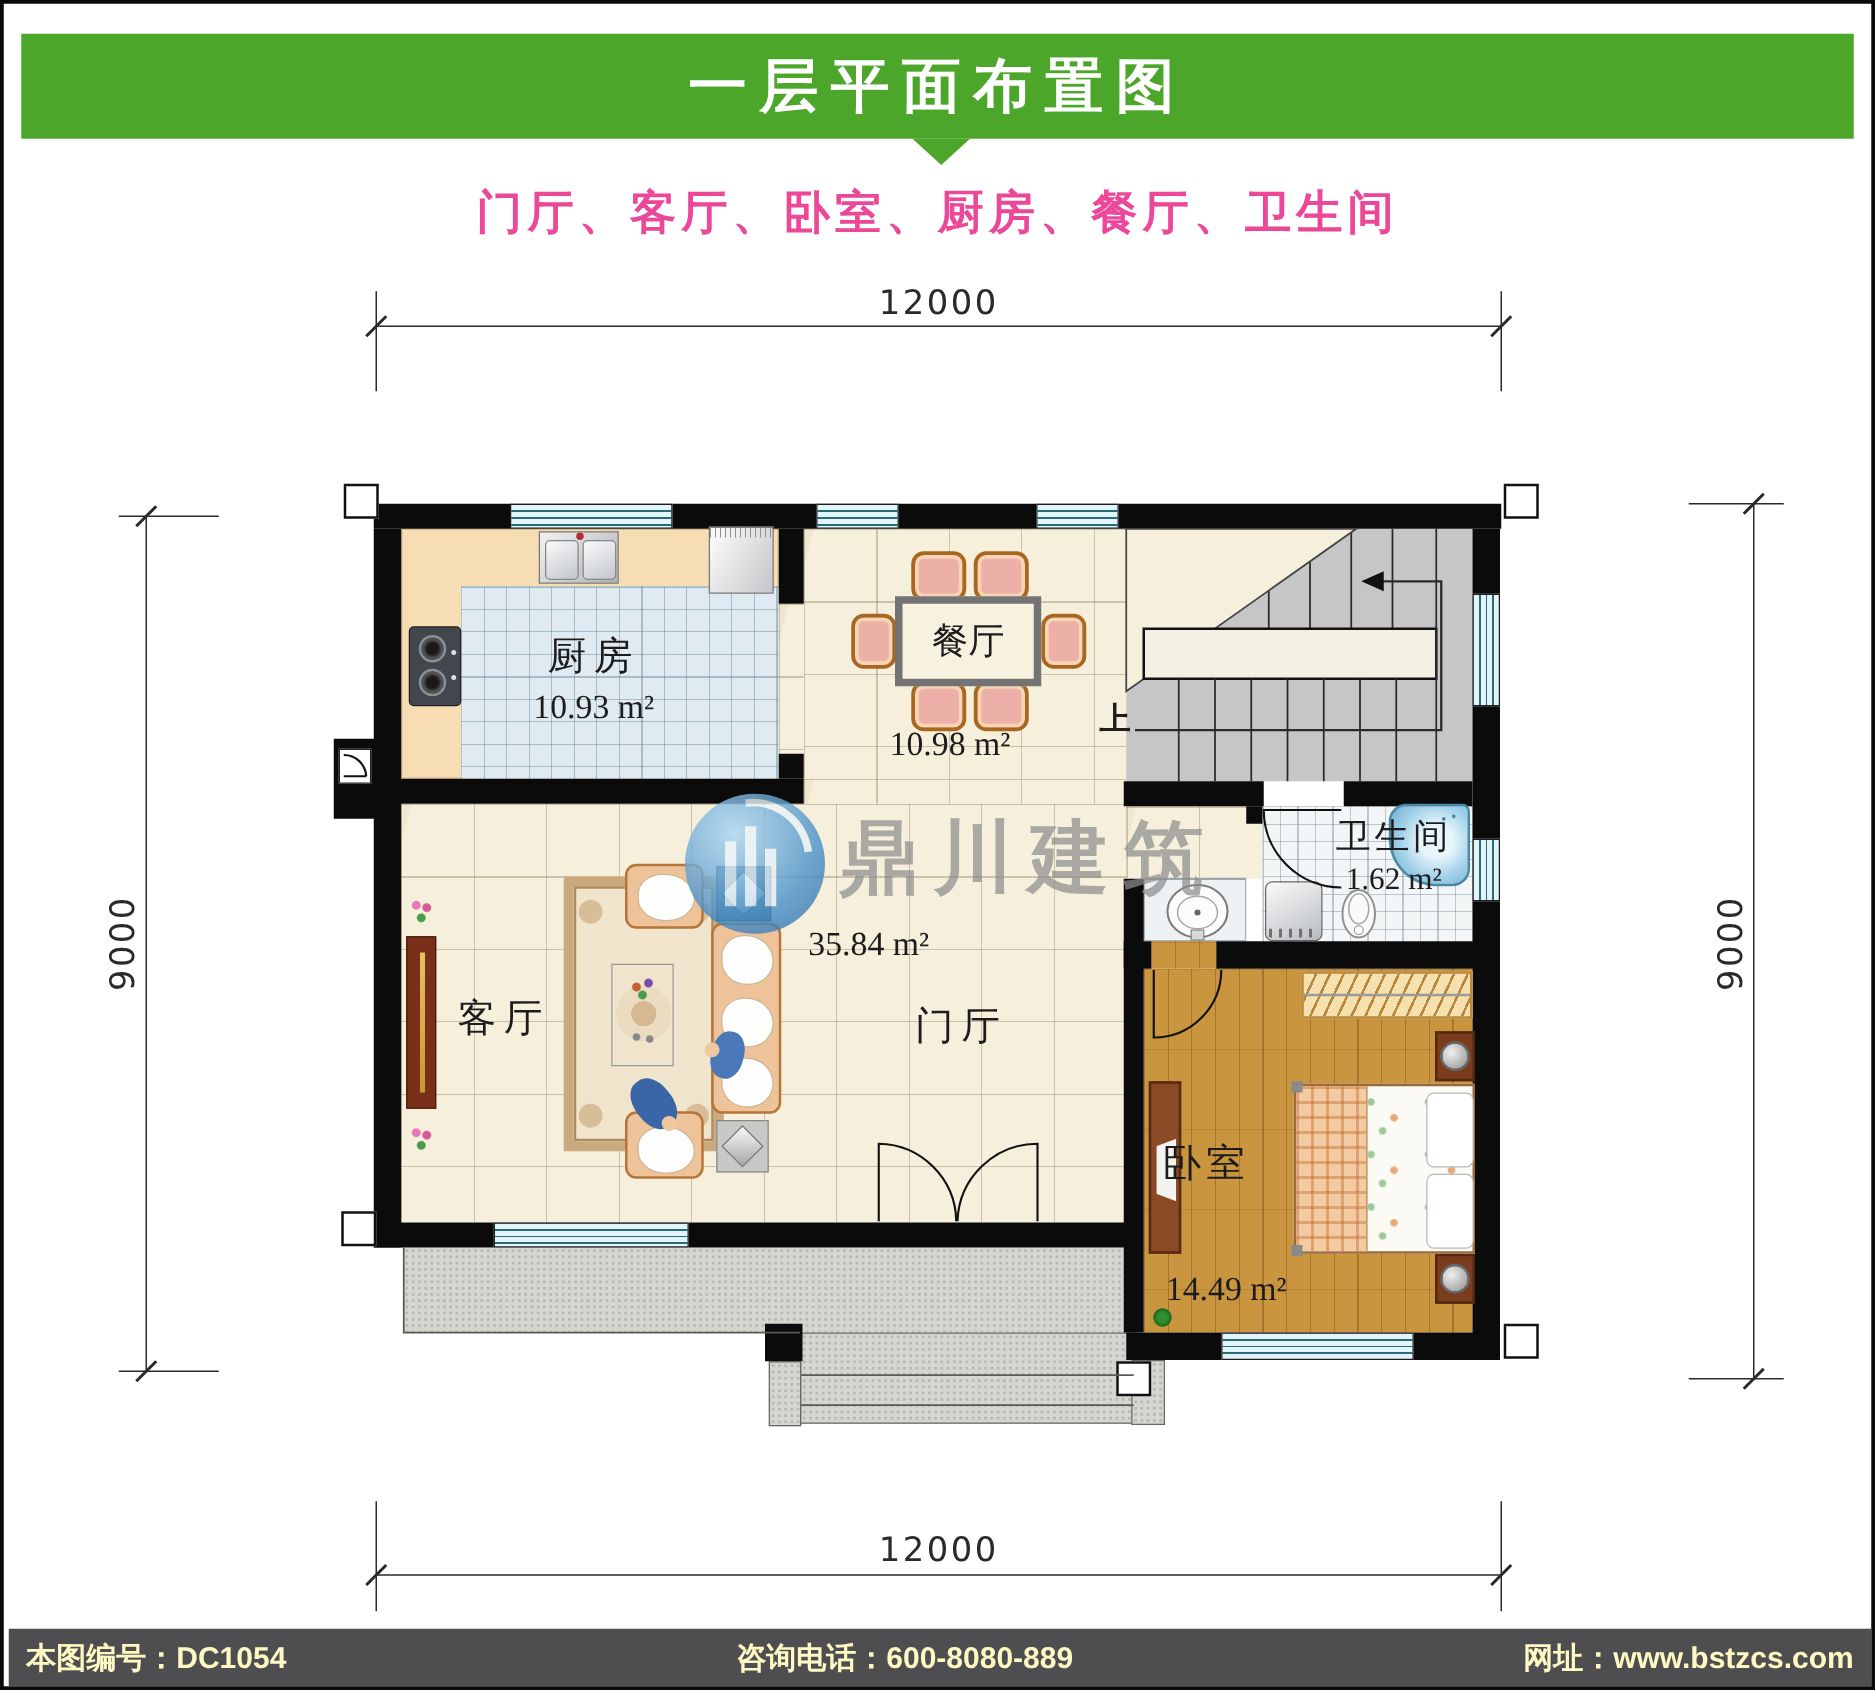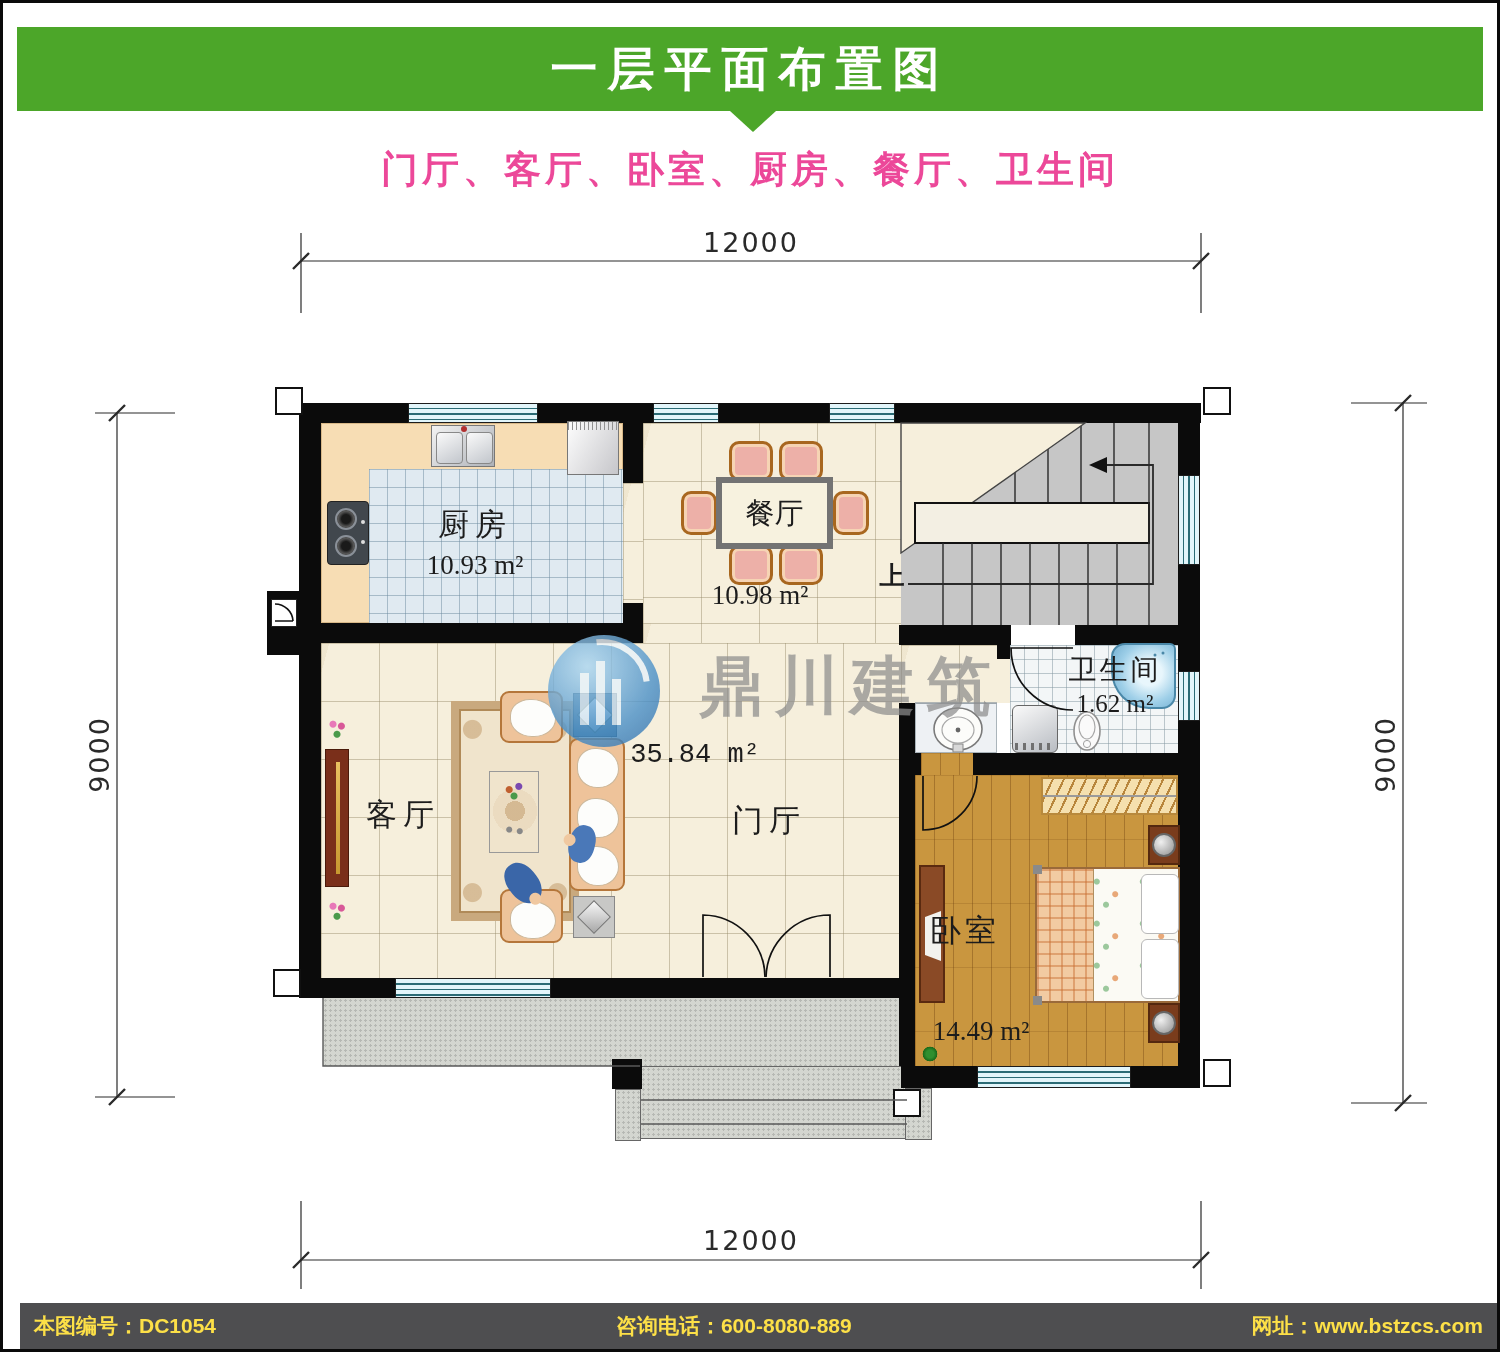--- a/index.html
+++ b/index.html
@@ -49,22 +49,22 @@
   .nstand .knob{width:20px;height:20px;border-radius:50%;border:2px solid #666;
        background:radial-gradient(circle at 35% 35%, #f0f0f0, #8e8e8e);}
   .watermark{pointer-events:none;}
   .wm-cn{position:absolute;font-weight:bold;color:#8d8d8d;opacity:.72;letter-spacing:12px;
        font-size:64px;font-family:"Liberation Sans",sans-serif;}
   .wm-en{position:absolute;font-weight:bold;color:#9db1c9;opacity:.85;letter-spacing:7px;
        font-size:26px;font-family:"Liberation Sans",sans-serif;}
   .wm-logo{position:absolute;border-radius:50%;opacity:.8;
        background:radial-gradient(circle at 35% 28%, #aad6f2, #4a90c8 62%, #2a6aa8);}
   .wm-logo .bar{position:absolute;background:#eaf4fb;opacity:.95;}
-  footer{position:absolute;left:17px;right:0;bottom:0;height:46px;background:#4e4e50;display:flex;
-       align-items:center;justify-content:space-between;padding:0 14px;color:#fde047;font-size:21px;
+  footer{position:absolute;left:4px;right:0;bottom:0;height:46px;background:#4e4e50;display:flex;
+       align-items:center;justify-content:space-between;padding:0 14px;color:#fef9c3;font-size:24px;
        font-weight:bold;white-space:nowrap;font-family:"Liberation Sans",sans-serif;}
 </style>
 </head>
 <body>
 
 <div class="page">
 
   <div class="green-bar">
     <h1>一层平面布置图</h1>
   </div>
@@ -255,38 +255,38 @@
       </g>
     </svg>
 
     <div class="lbl" style="left:412px;top:506px;width:120px;font-size:31px;letter-spacing:6px;">厨房</div>
     <div class="lbl" style="left:392px;top:548px;width:160px;font-size:27px;">10.93 m²</div>
     <div class="lbl" style="left:677px;top:578px;width:160px;font-size:27px;">10.98 m²</div>
     <div class="lbl" style="left:874px;top:560px;width:30px;font-size:25px;font-weight:bold;">上</div>
     <div class="lbl" style="left:1047px;top:652px;width:130px;font-size:28px;letter-spacing:3px;">卫生间</div>
     <div class="lbl" style="left:1042px;top:688px;width:140px;font-size:25px;">1.62 m²</div>
     <div class="lbl" style="left:340px;top:796px;width:120px;font-size:31px;letter-spacing:6px;">客厅</div>
-    <div class="lbl" style="left:612px;top:738px;width:160px;font-size:27px;font-family:Liberation Mono, monospace;">35.84 m²</div>
+    <div class="lbl" style="left:612px;top:738px;width:160px;font-size:27px;">35.84 m²</div>
     <div class="lbl" style="left:706px;top:802px;width:120px;font-size:31px;letter-spacing:6px;">门厅</div>
     <div class="lbl" style="left:902px;top:912px;width:120px;font-size:31px;letter-spacing:4px;">卧室</div>
     <div class="lbl" style="left:898px;top:1014px;width:160px;font-size:27px;">14.49 m²</div>
 
     <div class="dim" style="left:678px;top:224px;width:140px;">12000</div>
     <div class="dim" style="left:678px;top:1222px;width:140px;">12000</div>
     <div class="dim" style="left:36px;top:736px;width:120px;transform:rotate(-90deg);">9000</div>
     <div class="dim" style="left:1322px;top:736px;width:120px;transform:rotate(-90deg);">9000</div>
 
     <div class="abs watermark" style="left:0;top:0;width:1500px;height:1352px;">
       <div class="wm-logo" style="left:545px;top:632px;width:112px;height:112px;">
         <div class="bar" style="left:32px;top:38px;width:9px;height:52px;"></div>
         <div class="bar" style="left:48px;top:26px;width:9px;height:64px;"></div>
         <div class="bar" style="left:64px;top:44px;width:9px;height:46px;"></div>
         <div style="position:absolute;left:6px;top:4px;width:96px;height:96px;border-radius:50%;border-top:6px solid rgba(255,255,255,.85);border-left:6px solid transparent;border-right:6px solid transparent;border-bottom:6px solid transparent;transform:rotate(38deg);box-sizing:border-box;"></div>
       </div>
-      <div class="wm-cn" style="left:668px;top:640px;margin-left:28px;">鼎川建筑</div>
+      <div class="wm-cn" style="left:668px;top:640px;">鼎川建筑</div>
     </div>
 
   </div>
 
   <footer>
     <span>本图编号：DC1054</span>
     <span>咨询电话：600-8080-889</span>
     <span>网址：www.bstzcs.com</span>
   </footer>
 

